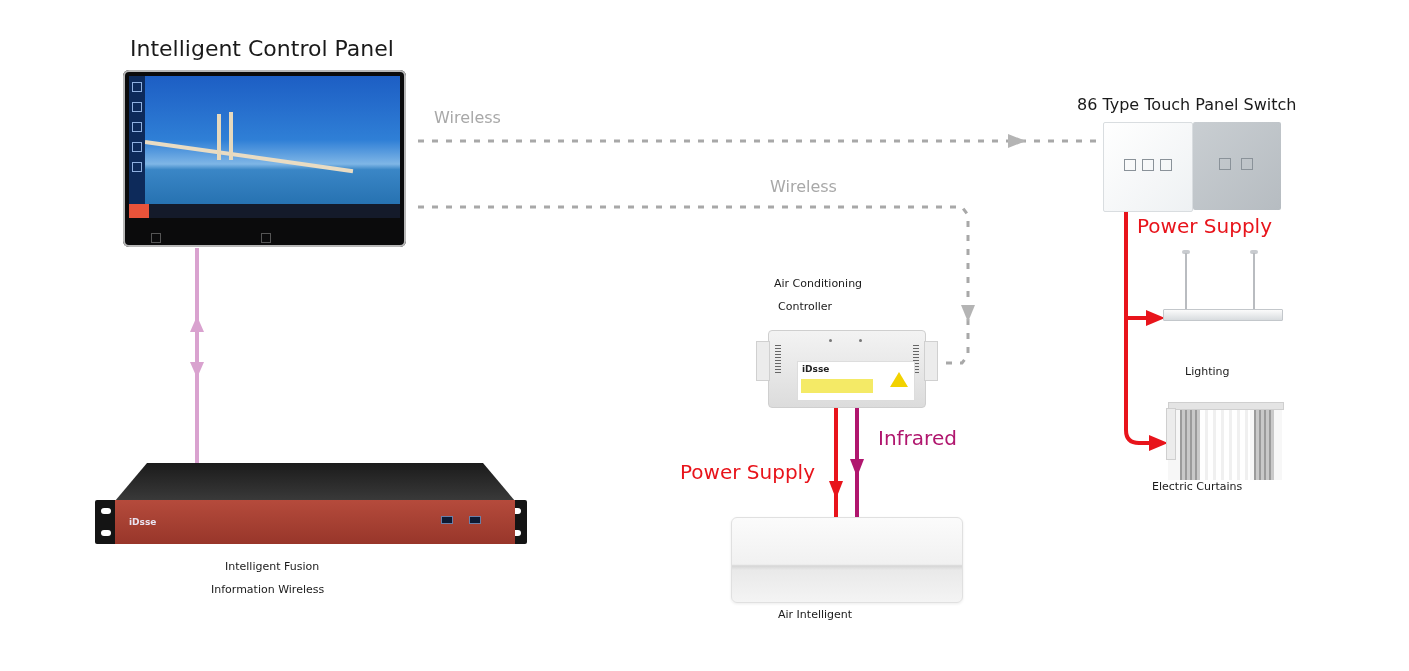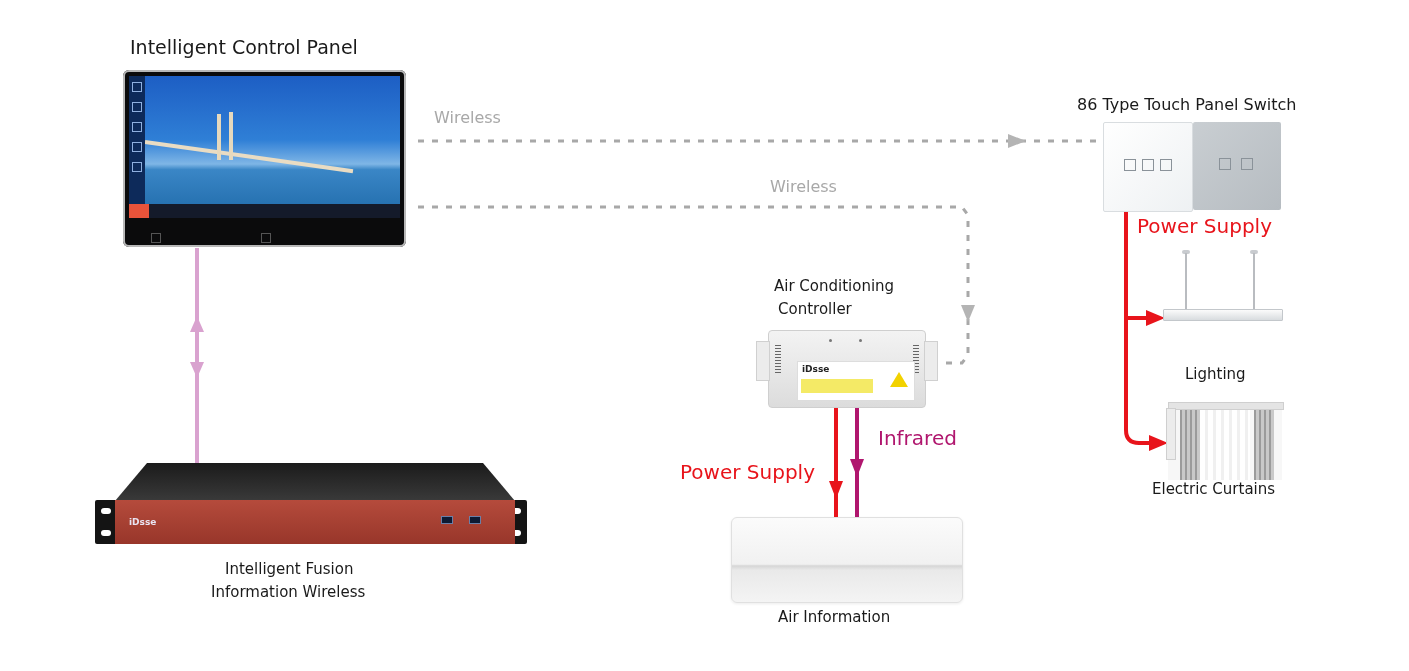--- a/index.html
+++ b/index.html
@@ -1,18 +1,18 @@
 <!DOCTYPE html>
 <html><head>
 <meta charset="utf-8">
 <style>
   html, body { margin:0; padding:0; background:#ffffff; }
   body { width:1409px; height:671px; position:relative; overflow:hidden;
          font-family:"DejaVu Sans", "Liberation Sans", sans-serif; }
-  .lbl { position:absolute; white-space:nowrap; color:#1a1a1a; font-size:15px; }
+  .lbl { position:absolute; white-space:nowrap; color:#1a1a1a; font-size:11px; }
   .wire-lbl { position:absolute; color:#a8a8a8; font-size:16px; white-space:nowrap;text-align:center; }
   .red-lbl { position:absolute; color:#e8141b; font-size:20px; white-space:nowrap; }
   .ir-lbl { position:absolute; color:#b0166e; font-size:20px; white-space:nowrap; }
   svg.links { position:absolute; left:0; top:0; }
   .dev { position:absolute; }
 
   
   .monitor { left:123px; top:70px; width:283px; height:177px; background:#0b0b0c;
              border-radius:6px; box-shadow:0 0 0 2px #b8b8b8 inset; }
   .monitor .screen { position:absolute; left:6px; top:6px; width:271px; height:142px; overflow:hidden;
@@ -96,27 +96,27 @@
   <line x1="1126" y1="318" x2="1150" y2="318" stroke="#e8141b" stroke-width="4"></line>
   <polygon points="1165,318 1146,310 1146,326" fill="#e8141b"></polygon>
   <polygon points="1168,443 1149,435 1149,451" fill="#e8141b"></polygon>
 
   <line x1="836" y1="406" x2="836" y2="517" stroke="#e8141b" stroke-width="4"></line>
   <polygon points="836,499 829,481 843,481" fill="#e8141b"></polygon>
   <line x1="857" y1="406" x2="857" y2="517" stroke="#b0166e" stroke-width="4"></line>
   <polygon points="857,477 850,459 864,459" fill="#b0166e"></polygon>
 </svg>
 
-<div class="lbl" style="left:130px;top:36px;font-size:19px;">Intelligent Control Panel</div>
+<div class="lbl" style="left:130px;top:36px;font-size:22px;">Intelligent Control Panel</div>
 <div class="lbl" style="left:1077px;top:95px;font-size:16px;">86 Type Touch Panel Switch</div>
 <div class="lbl" style="left:1185px;top:325px;margin-top:40px;">Lighting</div>
 <div class="lbl" style="left:1152px;top:480px;">Electric Curtains</div>
 <div class="lbl" style="left:774px;top:277px;">Air Conditioning</div>
 <div class="lbl" style="left:778px;top:300px;">Controller</div>
-<div class="lbl" style="left:778px;top:608px;">Air Information</div>
+<div class="lbl" style="left:778px;top:608px;">Air Intelligent</div>
 <div class="lbl" style="left:225px;top:560px;">Intelligent Fusion</div>
 <div class="lbl" style="left:211px;top:583px;">Information Wireless</div>
 
 <div class="wire-lbl" style="left:434px;top:108px;">Wireless</div>
 <div class="wire-lbl" style="left:770px;top:177px;">Wireless</div>
 <div class="red-lbl" style="left:1137px;top:214px;">Power Supply</div>
 <div class="red-lbl" style="left:680px;top:460px;">Power Supply</div>
 <div class="ir-lbl" style="left:878px;top:426px;">Infrared</div>
 
 <div class="dev monitor">

